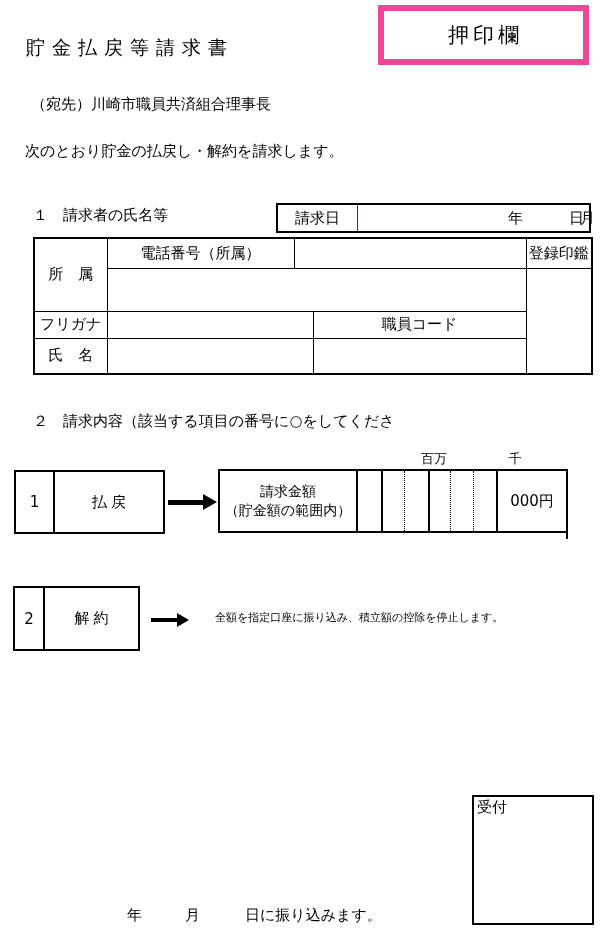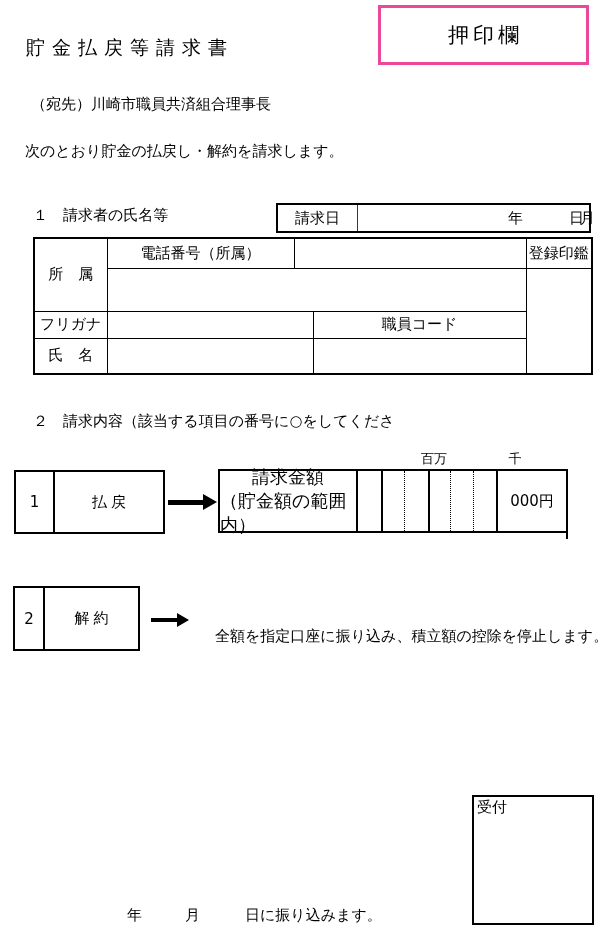--- a/index.html
+++ b/index.html
@@ -6,21 +6,21 @@
   body{
     width:610px;height:928px;position:relative;background:#fff;color:#000;
     font-family:"DejaVu Sans",sans-serif;overflow:hidden;
     -webkit-font-smoothing:none;
   }
   .abs{position:absolute;}
   .txt{white-space:nowrap;line-height:1.15;padding-left:25px;}
 
   
   .form-title{left:1px;top:37px;font-size:19px;letter-spacing:7px;}
-  .seal-box{left:378px;top:5px;width:211px;height:60px;border:3px solid #ec4899;
+  .seal-box{left:378px;top:5px;width:211px;height:60px;border:6px solid #ec4899;
     display:flex;align-items:center;justify-content:center;box-sizing:border-box;}
   .seal-box span{font-size:21px;letter-spacing:4px;text-indent:4px;}
   .addressee{left:6px;top:96px;font-size:15px;}
   .statement{left:0px;top:143px;font-size:15px;}
 
   
   .s1-heading{left:8px;top:207px;font-size:15px;}
 
   
   .reqdate{left:276px;top:203px;width:315px;height:30px;border:2px solid #000;
@@ -63,35 +63,35 @@
   .a2h{left:177px;top:613px;border-width:7px 0 7px 12px;}
 
   
   .scale-label{font-size:13px;top:452px;}
   .mil{left:394px;width:30px;text-align:center;}
   .tho{left:481px;width:18px;text-align:center;}
   .amount{left:218px;top:469px;width:350px;height:64px;border:2px solid #000;
     display:flex;box-sizing:border-box;}
   .amount .cell{box-sizing:border-box;height:100%;}
   .amount .amt-label{width:138px;border-right:2px solid #000;display:flex;
-    flex-direction:column;align-items:center;justify-content:center;font-size:18px;
+    flex-direction:column;align-items:center;justify-content:center;font-size:14px;
     line-height:1.35;}
   .amount .d-solid{border-left:2px solid #000;}
   .amount .d-dot{border-left:1px dotted #000;}
   .amount .dA{width:23px;}
   .amount .dB{width:23px;}
   .amount .dC{width:24px;}
   .amount .dD{width:22px;}
   .amount .dE{width:23px;}
   .amount .dF{width:23px;}
   .amount .yen{flex:1;border-left:2px solid #000;display:flex;align-items:center;
     justify-content:center;font-size:15px;}
   .amt-tick{left:566px;top:533px;width:2px;height:6px;background:#000;}
 
-  .item2-desc{left:190px;top:628px;font-size:15px;}
+  .item2-desc{left:190px;top:612px;font-size:11px;}
 
   
   .reception{left:472px;top:795px;width:122px;height:130px;border:2px solid #000;
     box-sizing:border-box;}
   .reception span{position:absolute;left:3px;top:1px;font-size:15px;}
 
   
   .transfer{top:906px;left:0;width:610px;height:20px;font-size:15px;}
   .transfer .y{position:absolute;left:127px;}
   .transfer .m{position:absolute;left:185px;}

